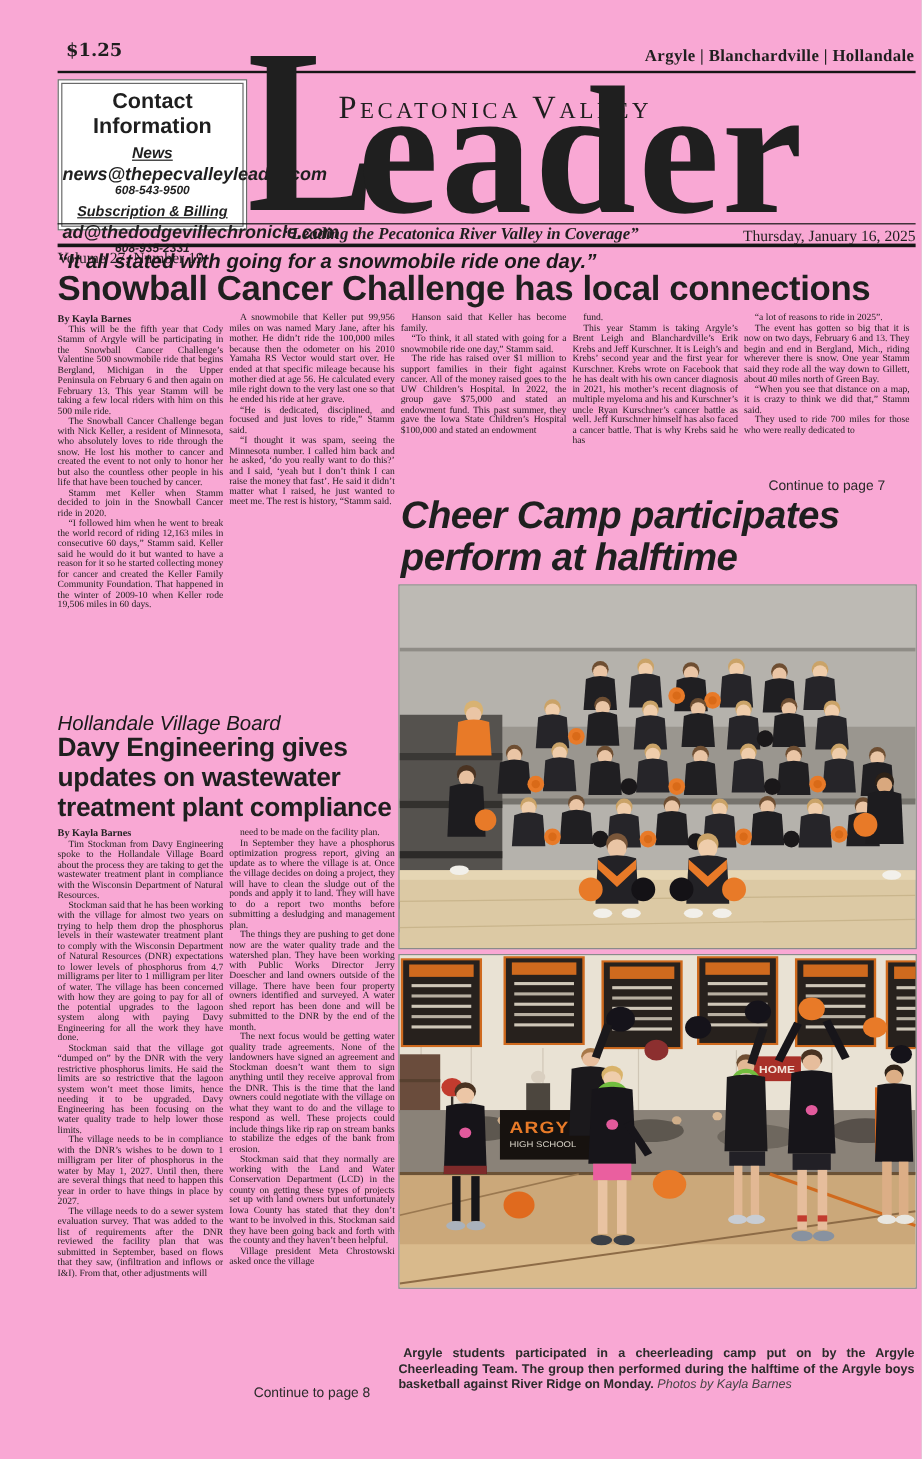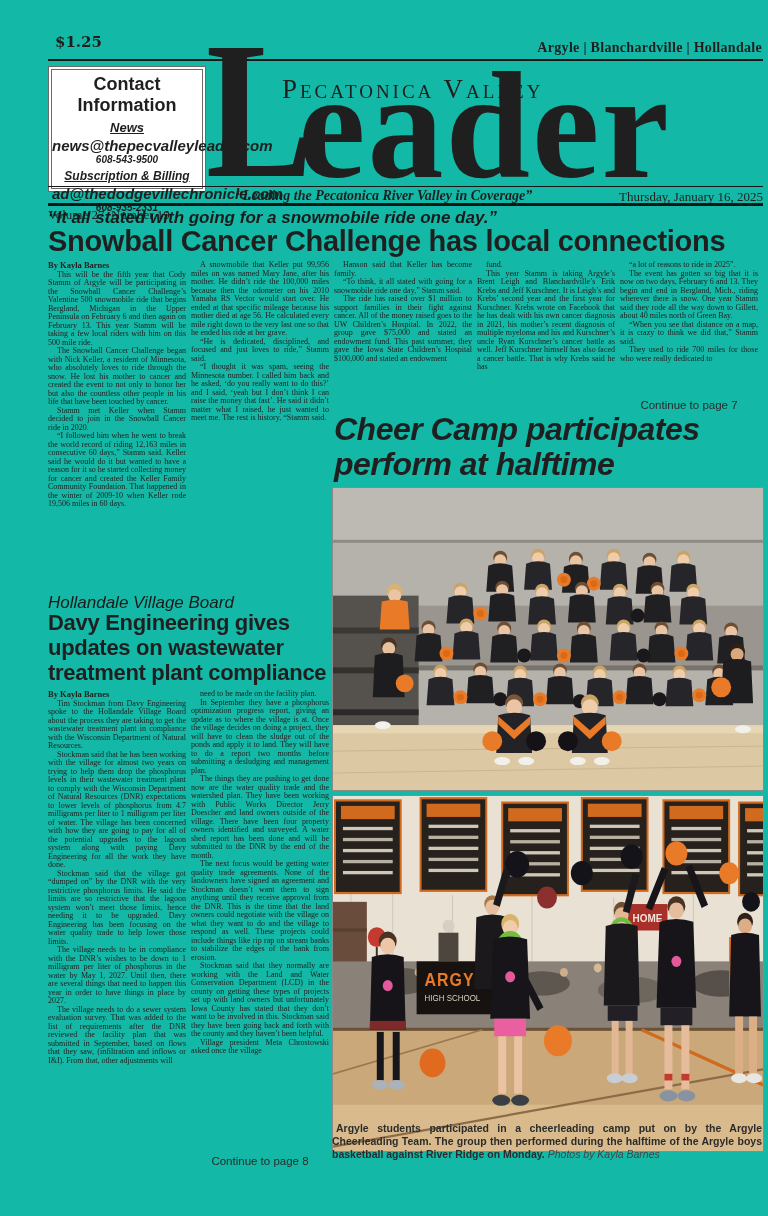--- a/index.html
+++ b/index.html
@@ -1,16 +1,16 @@
 <!DOCTYPE html>
 <html><head>
 <meta charset="utf-8">
 <style>
   html,body{margin:0;padding:0;background:#d8d8d8;}
-  .page{position:relative;width:768px;height:1216px;background:#14b8a6;overflow:hidden;
+  .page{position:relative;width:768px;height:1216px;background:#f9a8d4;overflow:hidden;
         font-family:"Liberation Serif",serif;color:#1f1f1f;margin:0 auto;}
   .abs{position:absolute;}
 
   
   .price{left:55px;top:33px;font:bold 15px "DejaVu Serif",serif;}
   .regions{right:6px;top:40px;font:bold 14px "Liberation Serif",serif;letter-spacing:.3px;}
   .rule{background:#161616;left:48px;right:5px;}
   .rule-top{top:59px;height:2px;}
   .rule-folio-top{top:186px;height:1px;}
   .rule-folio-bot{top:203px;height:3px;}
@@ -43,21 +43,21 @@
   .col{position:absolute;width:138px;font:8px/8.5px "Liberation Serif",serif;text-align:justify;
        overflow:hidden;color:#222;}
   .col p{margin:0;text-indent:9px;}
   .byline{font-weight:bold;font-size:8.5px;text-indent:0;margin:0 0 1px 0;}
   .continue{position:absolute;font:11.5px "Liberation Sans",sans-serif;text-align:center;color:#2a2a2a;}
 
   
   .photo{border:1px solid #8a8a8a;background:#cfcac2;box-sizing:border-box;}
   .photo svg{display:block;width:100%;height:100%;}
   .photo-top{left:332px;top:487px;width:432px;height:304px;}
-  .photo-bottom{left:332px;top:795px;width:432px;height:357px;}
+  .photo-bottom{left:332px;top:795px;width:432px;height:279px;}
   .caption{left:332px;top:1122px;width:430px;font:bold 10.5px/13px "Liberation Sans",sans-serif;
            color:#2b2b2b;text-align:justify;text-indent:4px;}
   .credit{font-weight:normal;font-style:italic;color:#444;}
 </style>
 </head>
 <body>
 
 <div class="page">
 
   <div class="abs price">$1.25</div>

